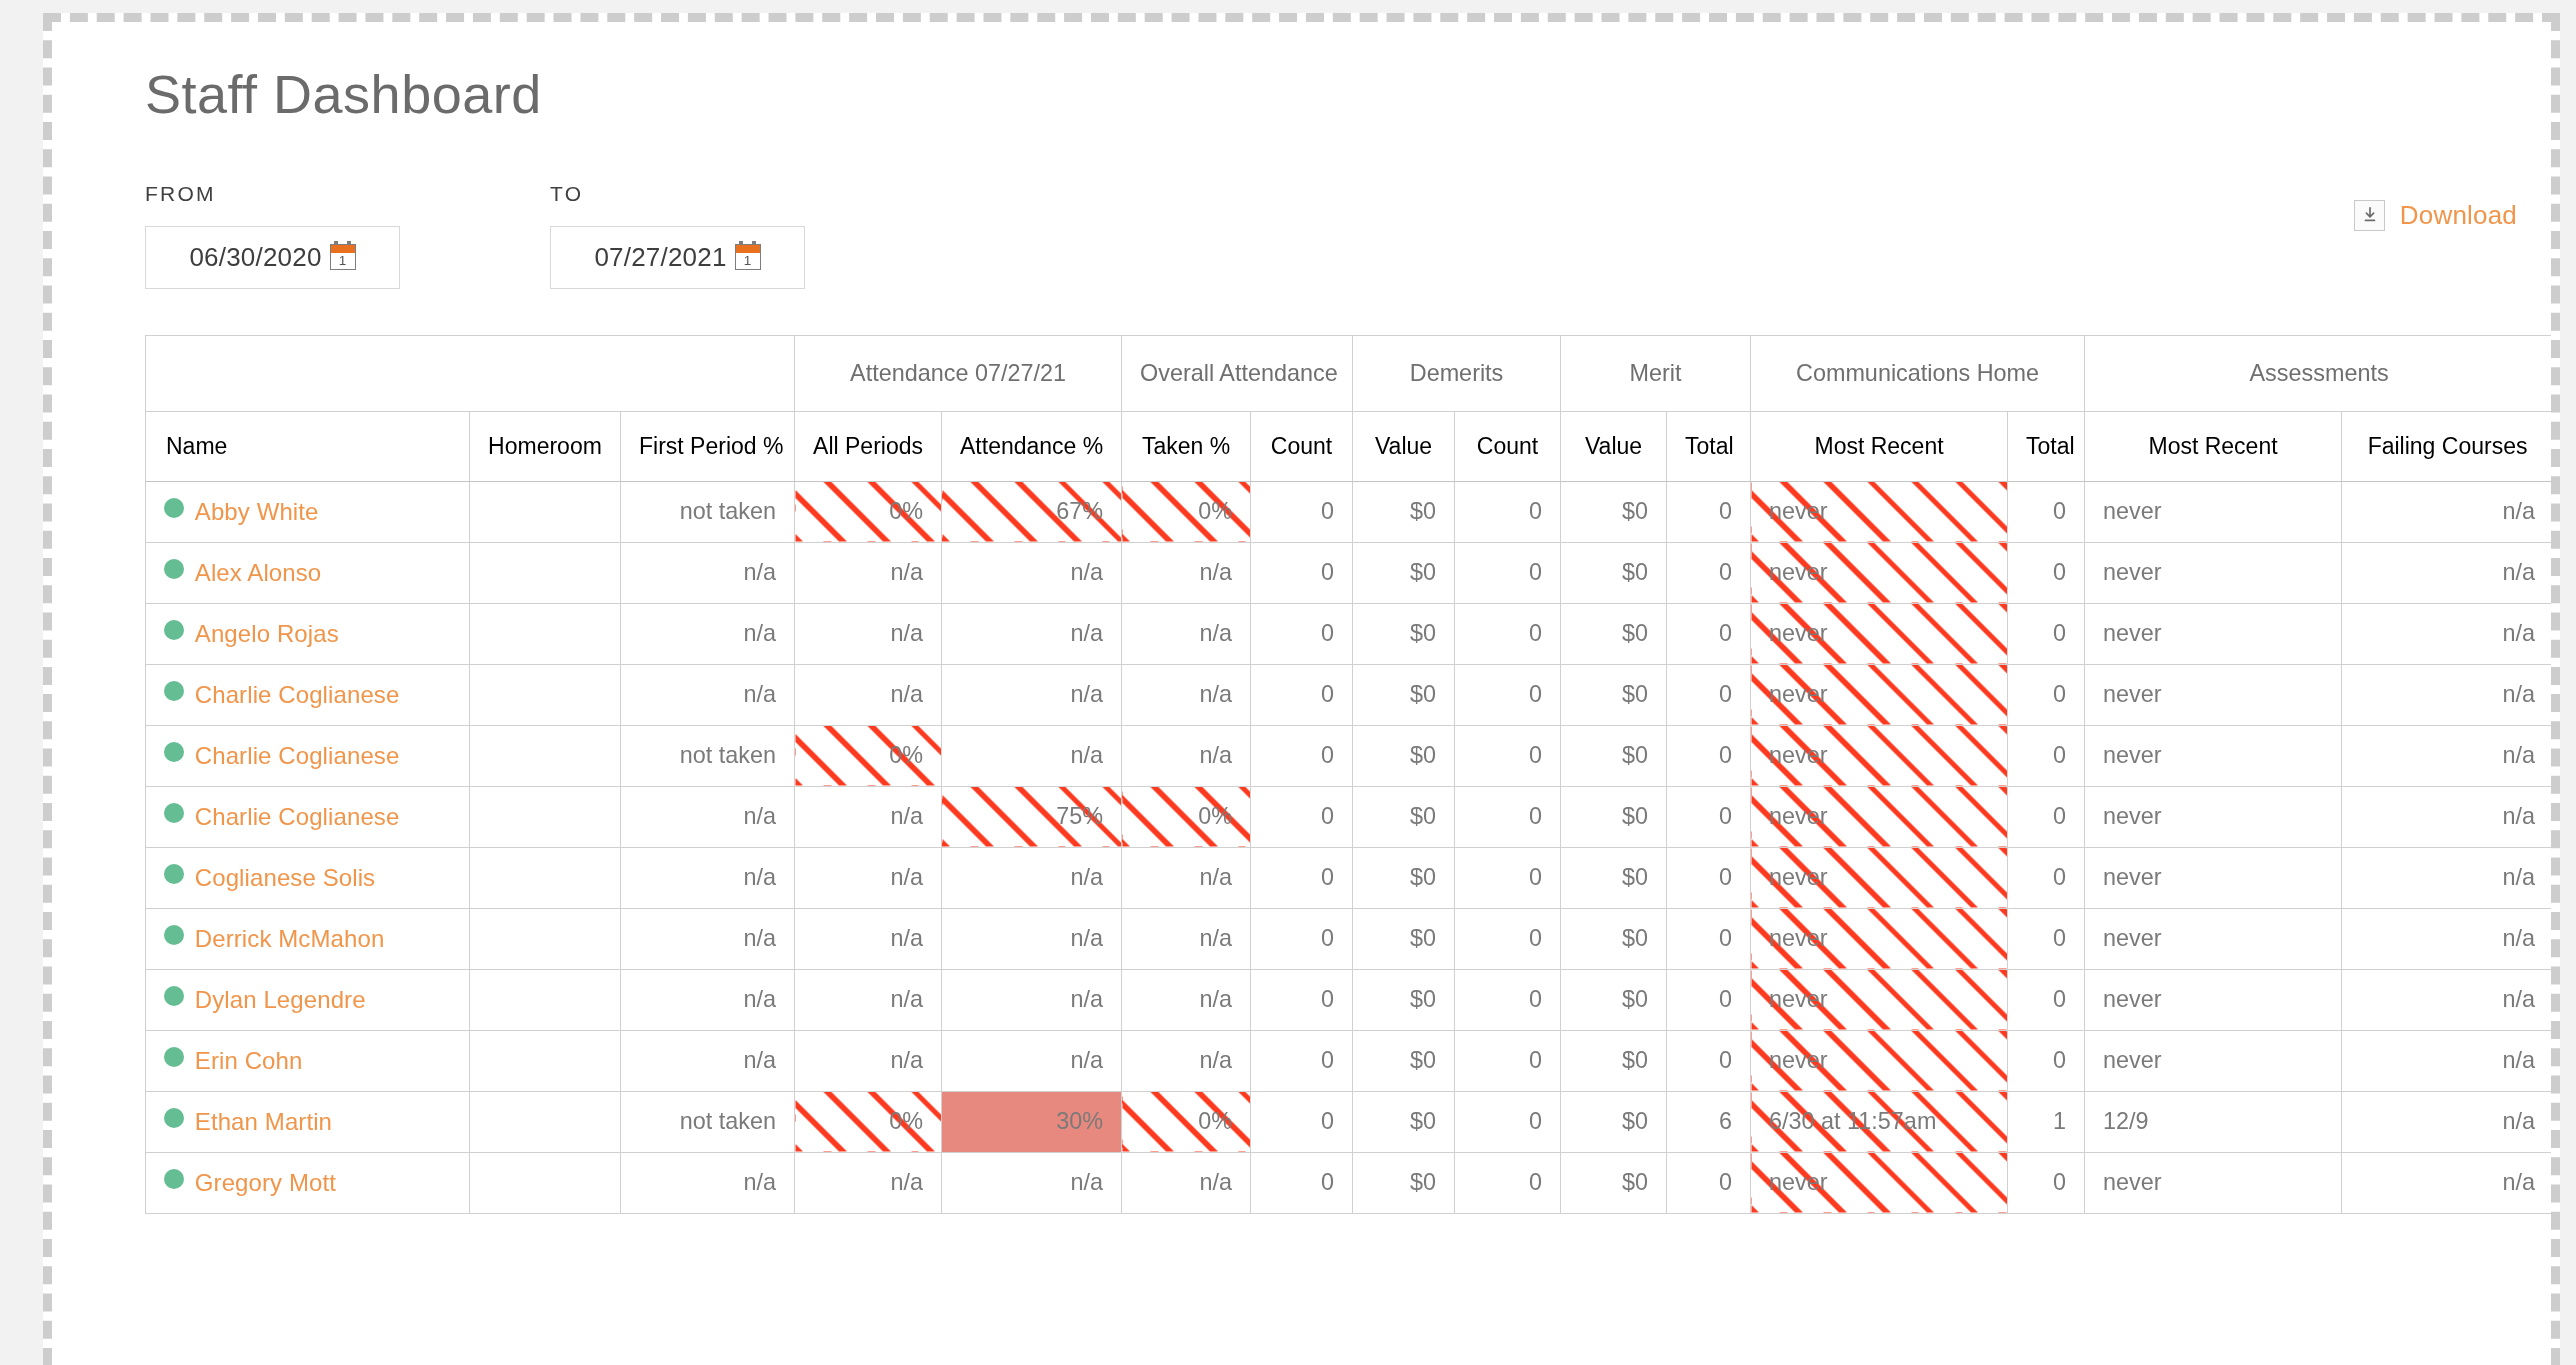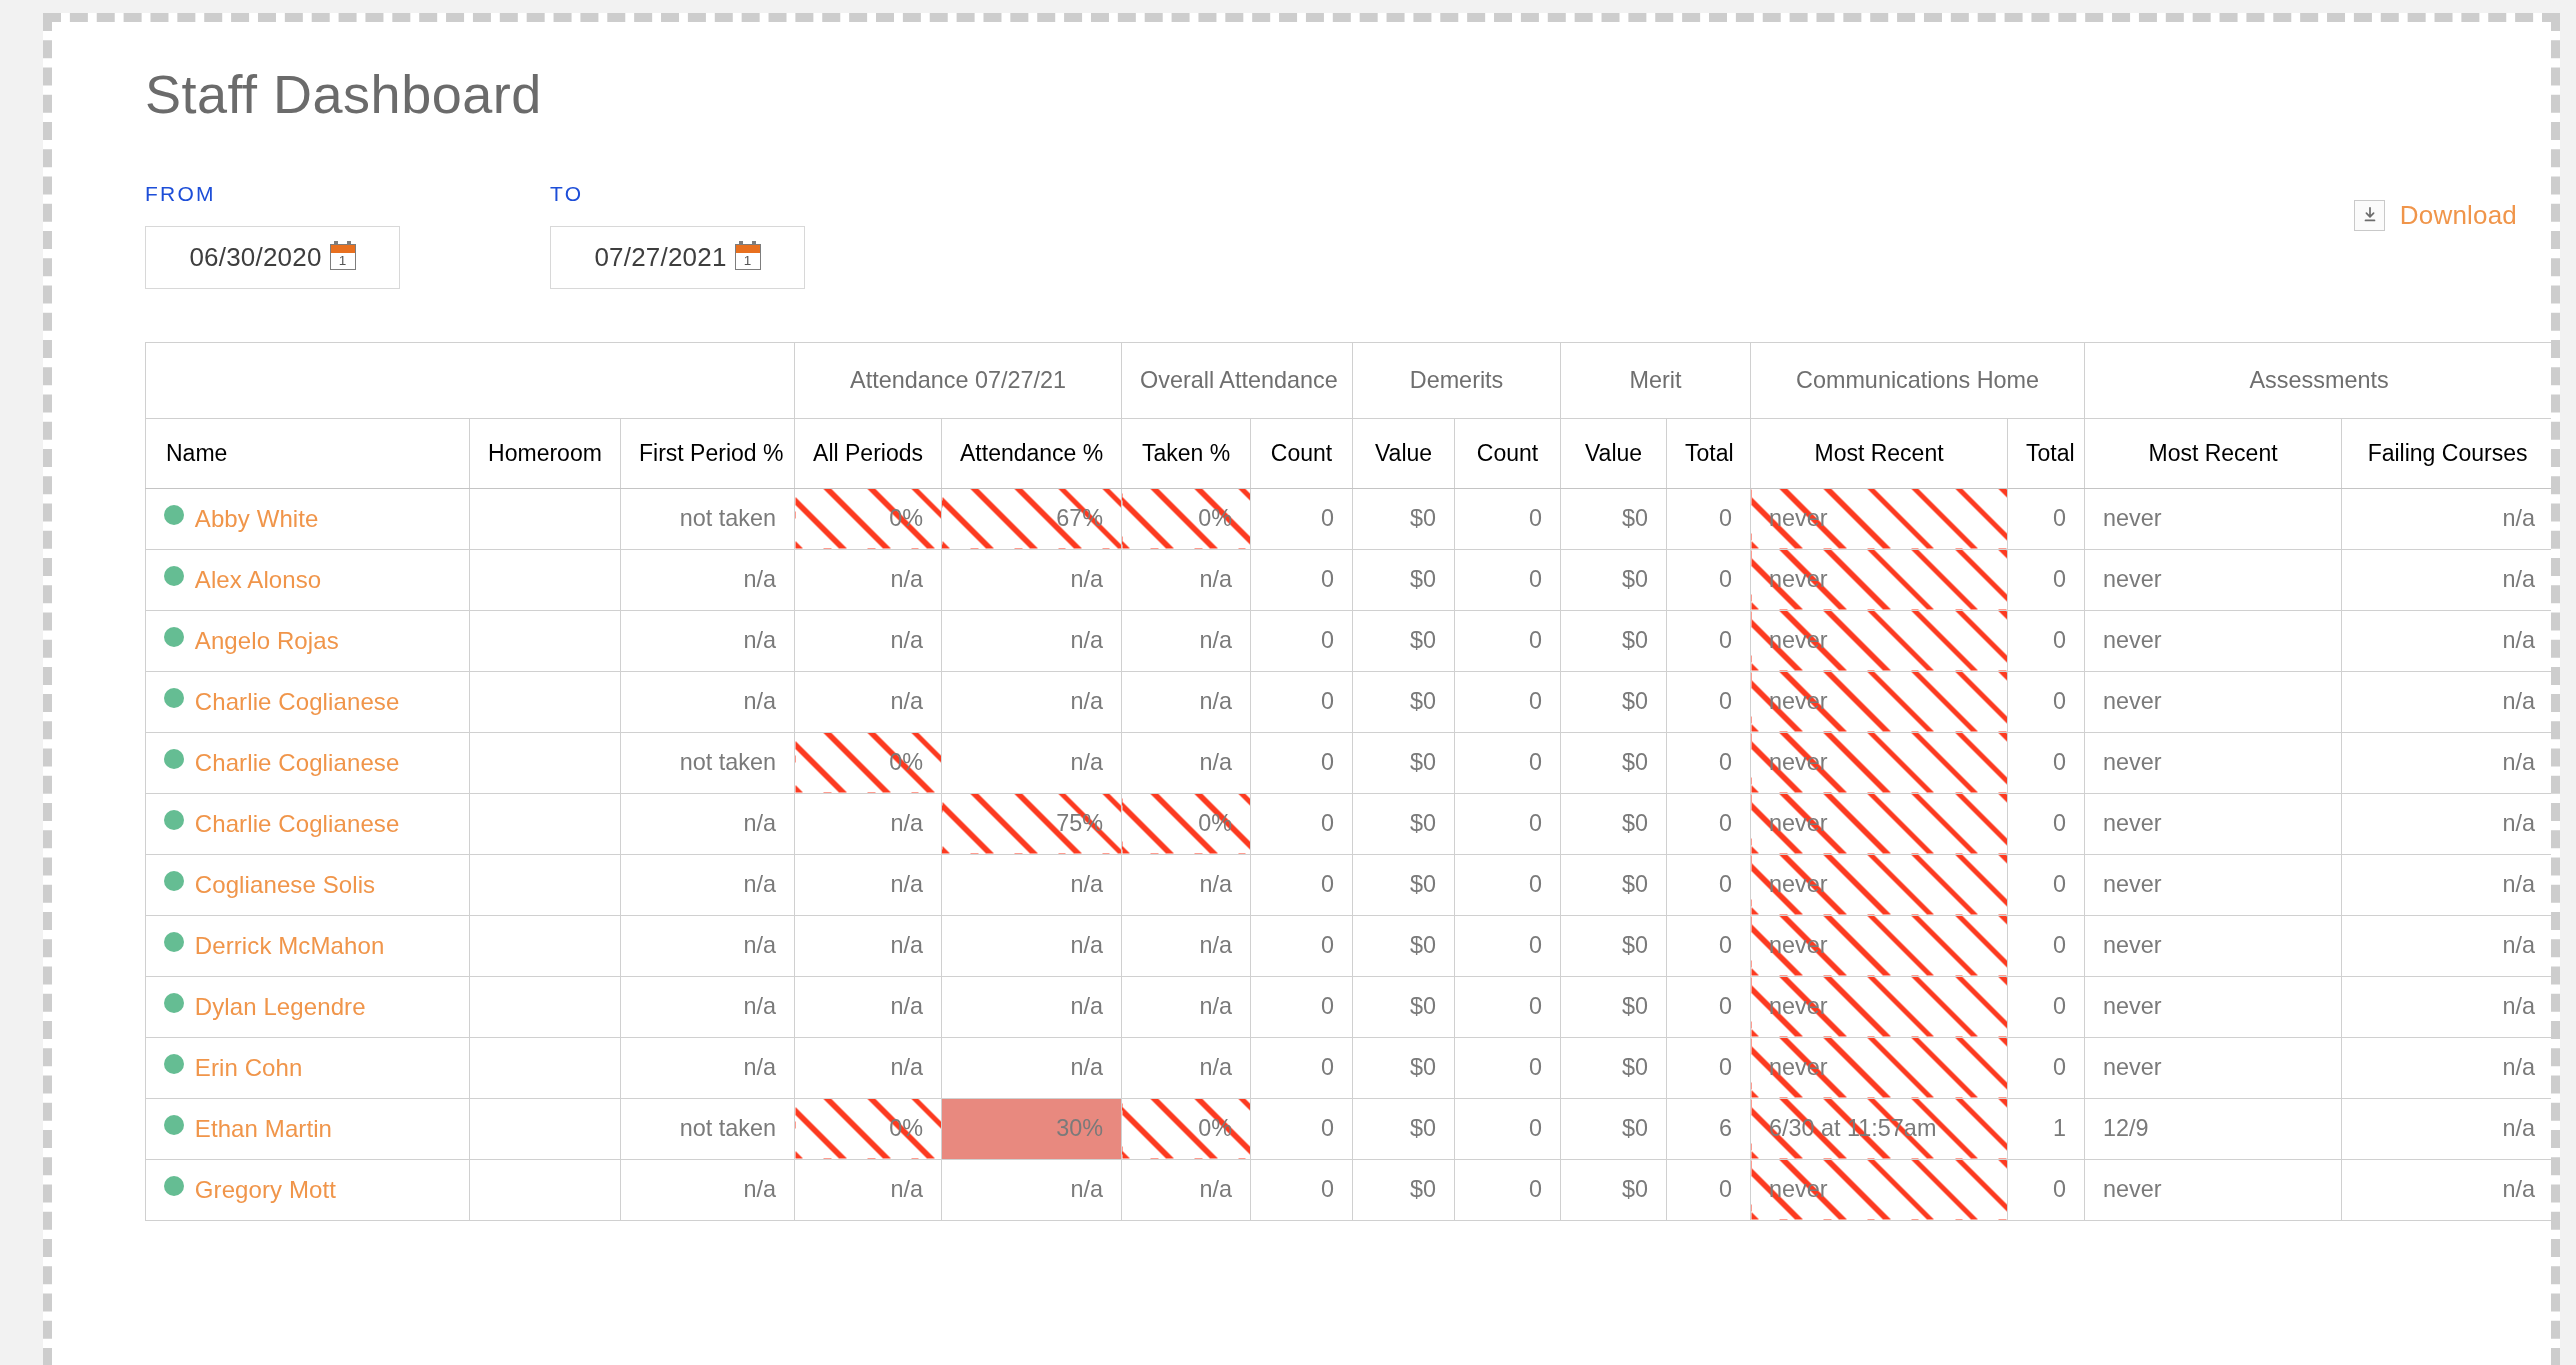--- a/index.html
+++ b/index.html
@@ -51,21 +51,21 @@
     margin-top: 58px;
     height: 144px;
   }
   .field-group { position: absolute; top: 0; }
   .field-group.from { left: 0; }
   .field-group.to   { left: 405px; }
 
   .field-label {
     font-size: 21px;
     letter-spacing: 2.2px;
-    color: #1d4ed8;
+    color: #404040;
     font-weight: 400;
     text-transform: uppercase;
   }
 
   .date-input {
     margin-top: 20px;
     width: 255px;
     height: 63px;
     border: 1.8px solid #d8d8d8;
     background: #fff;
@@ -136,21 +136,21 @@
   .dl-icon-box svg { display: block; }
   .download-text {
     font-size: 26px;
     color: #f0954a;
     letter-spacing: 0.2px;
   }
 
   
   .table-wrap {
     margin-left: 39px;
-    margin-top: 16px;
+    margin-top: 9px;
     width: 1922px;
     position: relative;
   }
 
   table.grid {
     border-collapse: collapse;
     table-layout: fixed;
     width: 2407px;
     background: #fff;
   }

